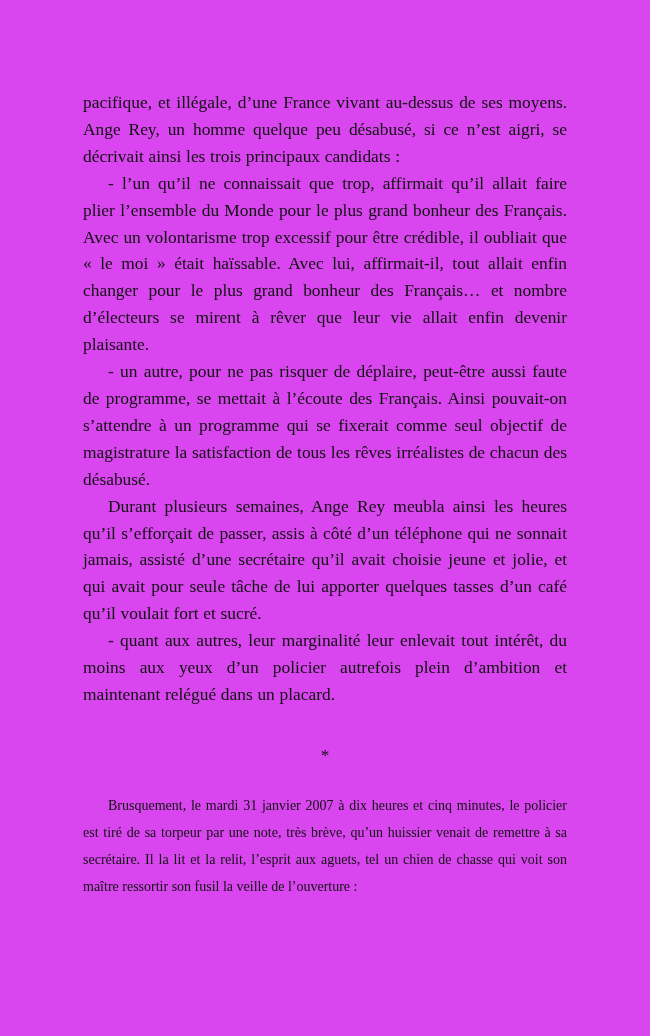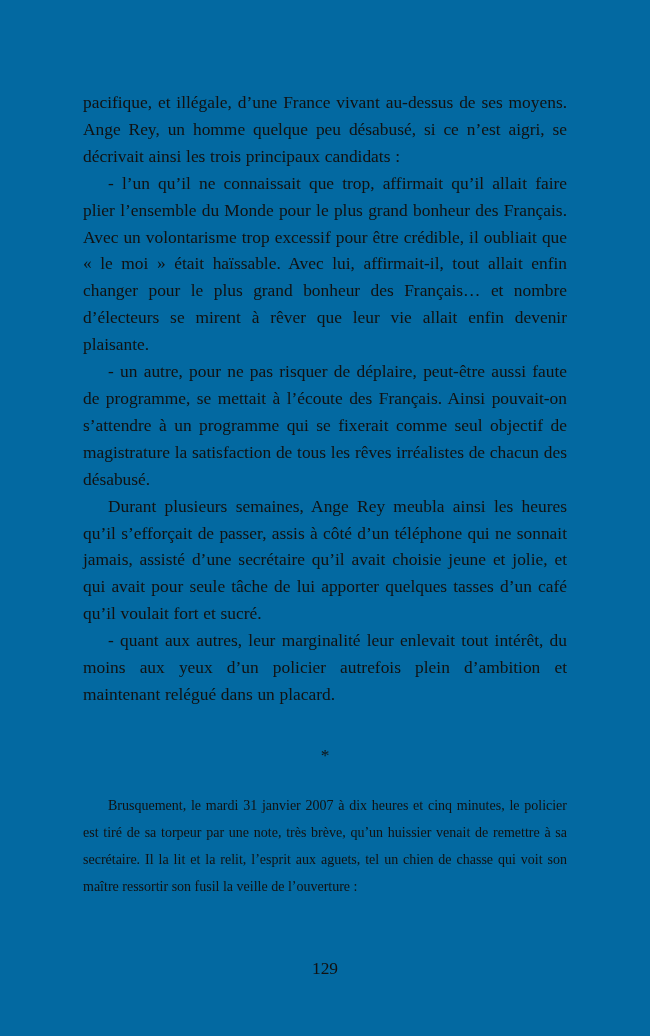--- a/index.html
+++ b/index.html
@@ -17,21 +17,21 @@
     color: #111111;
     -webkit-font-smoothing: antialiased;
   }
 
   .page {
     position: absolute;
     left: 0;
     top: 0;
     width: 650px;
     height: 1036px;
-    background: #0369a1;
+    background: #d946ef;
   }
 
   .text-block {
     position: absolute;
     left: 83px;
     top: 89px;
     width: 484px;
     font-size: 17.4px;
     line-height: 26.9px;
     text-align: justify;
@@ -96,15 +96,14 @@
     <p class="para">Durant plusieurs semaines, Ange Rey meubla ainsi les heures qu’il s’efforçait de passer, assis à côté d’un téléphone qui ne sonnait jamais, assisté d’une secrétaire qu’il avait choisie jeune et jolie, et qui avait pour seule tâche de lui apporter quelques tasses d’un café qu’il voulait fort et sucré.</p>
     <p class="para">- quant aux autres, leur marginalité leur enlevait tout intérêt, du moins aux yeux d’un policier autrefois plein d’ambition et maintenant relégué dans un placard.</p>
   </div>
 
   <div class="separator">*</div>
 
   <div class="tail-block">
     <p class="para">Brusquement, le mardi 31 janvier 2007 à dix heures et cinq minutes, le policier est tiré de sa torpeur par une note, très brève, qu’un huissier venait de remettre à sa secrétaire. Il la lit et la relit, l’esprit aux aguets, tel un chien de chasse qui voit son maître ressortir son fusil la veille de l’ouverture :</p>
   </div>
 
-  <div class="page-number">129</div>
 
 </div>
 
 </body></html>

